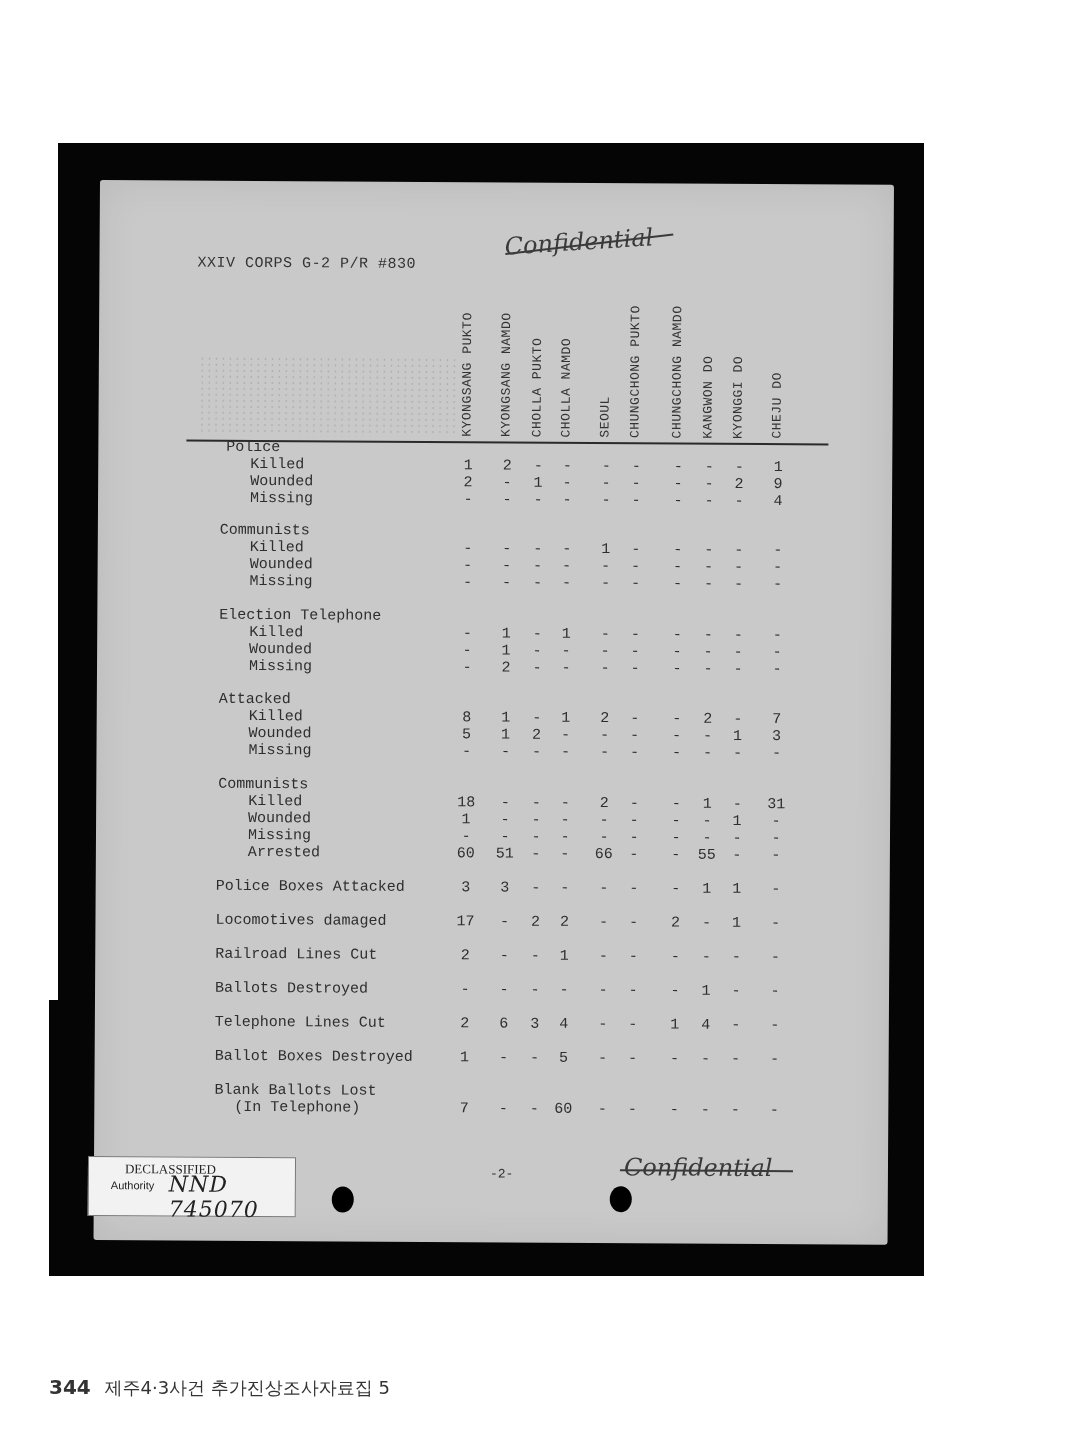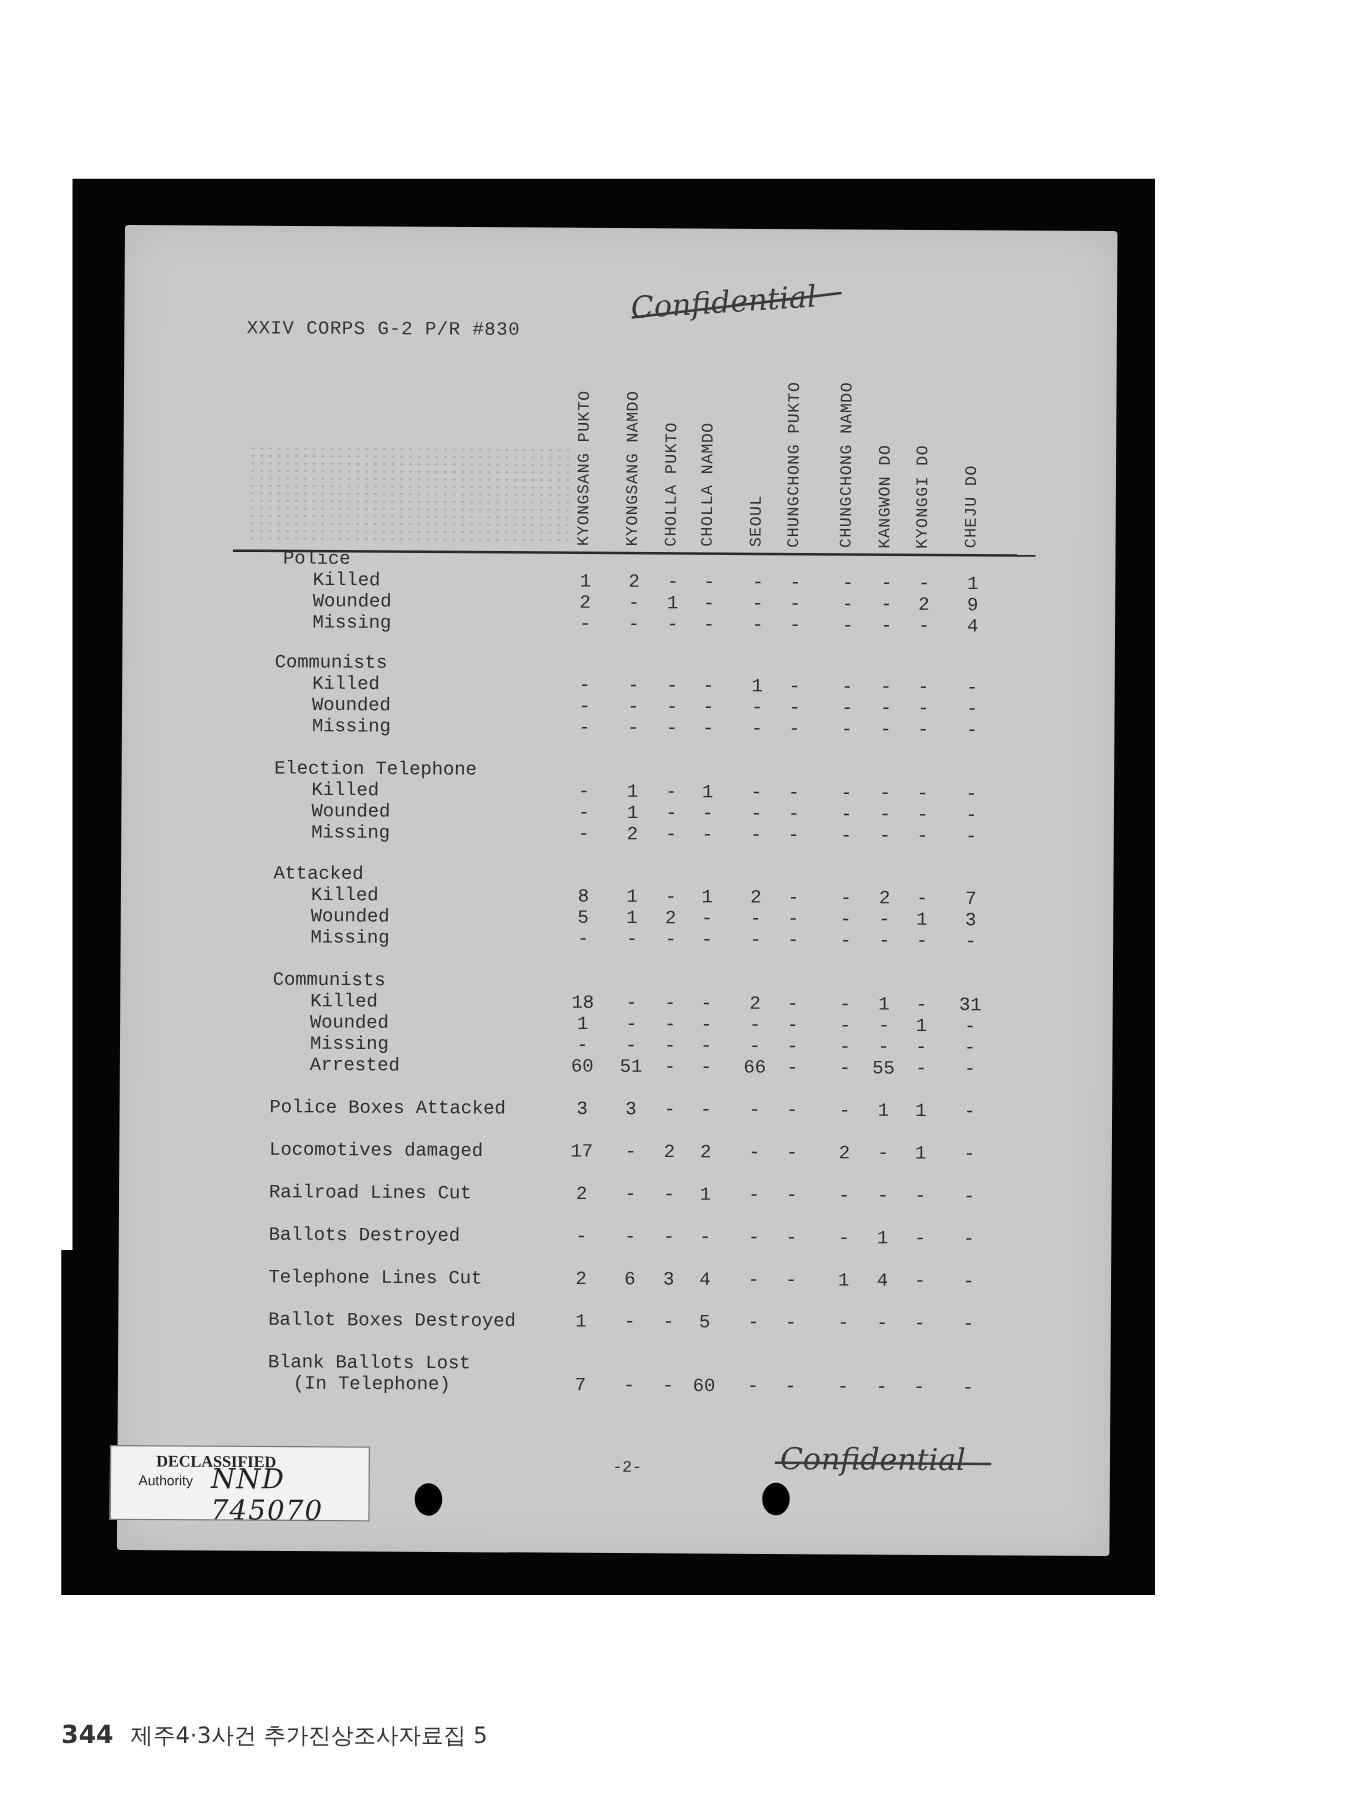--- a/index.html
+++ b/index.html
@@ -14,21 +14,21 @@
   .sig-top { position:absolute; left:405px; top:45px; font-family:"DejaVu Serif", serif; font-style:italic; font-size:24px; color:#3a3a3a; transform:rotate(-4deg); }
   .sig-top::after { content:""; position:absolute; left:0; right:-20px; top:16px; height:1.5px; background:#3a3a3a; transform:rotate(-3deg); }
   .col-headers { position:absolute; left:0; top:0; }
   .col-header { position:absolute; bottom:0; font-size:13px; letter-spacing:0.5px; writing-mode:vertical-rl; transform:rotate(180deg); white-space:nowrap; color:#333; }
   .rule { position:absolute; left:88px; width:642px; top:259px; height:2px; background:#2a2a2a; }
   .faded { position:absolute; left:100px; top:175px; width:260px; height:80px;
            background-image: radial-gradient(#888 0.8px, transparent 1.2px); background-size:7px 6px; opacity:0.45; }
   .row-label { position:absolute; font-size:15px; color:#2e2e2e; white-space:nowrap; }
   .cell { position:absolute; width:24px; margin-left:-12px; text-align:center; font-size:15px; color:#2e2e2e; }
   .stamp { position:absolute; left:-6px; top:976px; width:206px; height:58px; background:#f2f2f2; border:1px solid #777; }
-  .stamp-title { position:absolute; left:36px; top:4px; font-family:"Liberation Serif", serif; font-weight:bold; font-size:13px; color:#222; }
+  .stamp-title { position:absolute; left:36px; top:4px; font-family:"Liberation Serif", serif; font-weight:normal; font-size:13px; color:#222; }
   .stamp-auth-label { position:absolute; left:22px; top:22px; font-family:"Liberation Sans", sans-serif; font-size:11px; color:#222; }
   .stamp-auth-val { position:absolute; left:80px; top:14px; font-family:"DejaVu Serif", serif; font-style:italic; font-size:22px; color:#222; letter-spacing:1px; }
   .page-num { position:absolute; left:396px; top:984px; font-size:13px; color:#333; }
   .sig-bottom { position:absolute; left:530px; top:970px; font-family:"DejaVu Serif", serif; font-style:italic; font-size:24px; color:#3a3a3a; }
   .sig-bottom::after { content:""; position:absolute; left:-4px; right:-20px; top:16px; height:1.5px; background:#3a3a3a; }
   .hole { position:absolute; width:22px; height:26px; border-radius:50%; background:#000; }
   .footer { position:absolute; left:49px; top:1375px; font-family:"DejaVu Sans", sans-serif; font-size:18px; color:#333; }
   .footer-page { font-weight:bold; font-size:20px; margin-right:8px; color:#333; }
 </style>
 </head>

